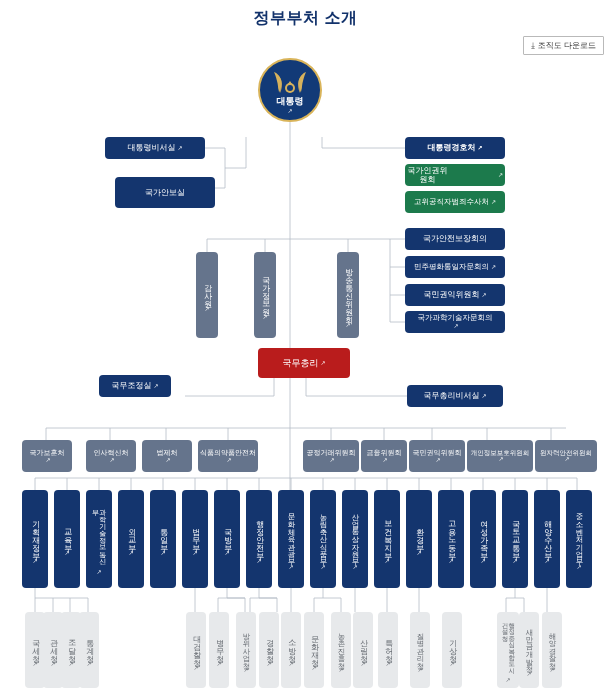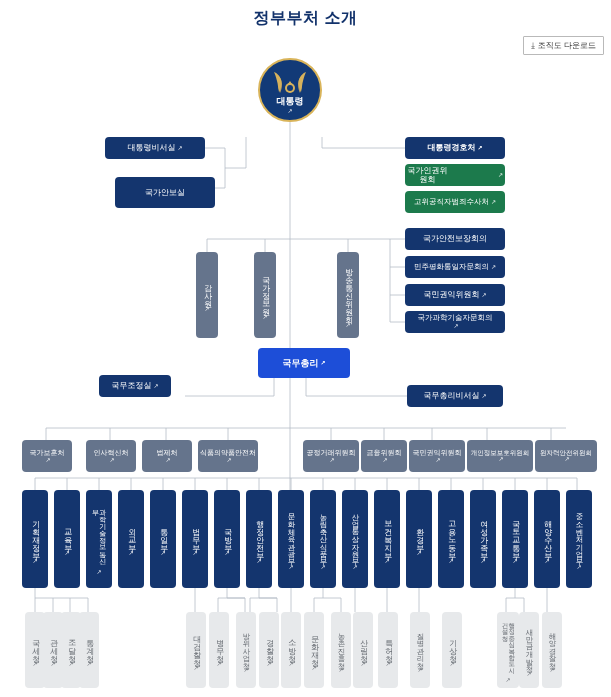--- a/index.html
+++ b/index.html
@@ -57,21 +57,21 @@
     line-height: 1.15;
     padding: 2px;
     cursor: pointer;
   }
   .node .lbl { display: inline-block; }
   .node .lnk { font-size: 6px; margin-left: 2px; }
 
   .navy   { background: #14356e; }
   .green  { background: #1c7a4c; }
   .gray   { background: #65748c; }
-  .bright { background: #1d4ed8; font-size: 9px; font-weight: bold; }
+  .bright { background: #b91c1c; font-size: 9px; font-weight: normal; }
   .lightgray { background: #e6e8ea; color: #5a5f66; }
 
   .vwrap {
     position: absolute;
     display: flex; flex-direction: column; align-items: center; justify-content: center;
     border-radius: 4px; cursor: pointer; padding: 3px 0;
   }
   .vwrap .vtxt {
     writing-mode: vertical-rl; text-orientation: upright;
     font-size: 8px; line-height: 1.05; white-space: nowrap;

